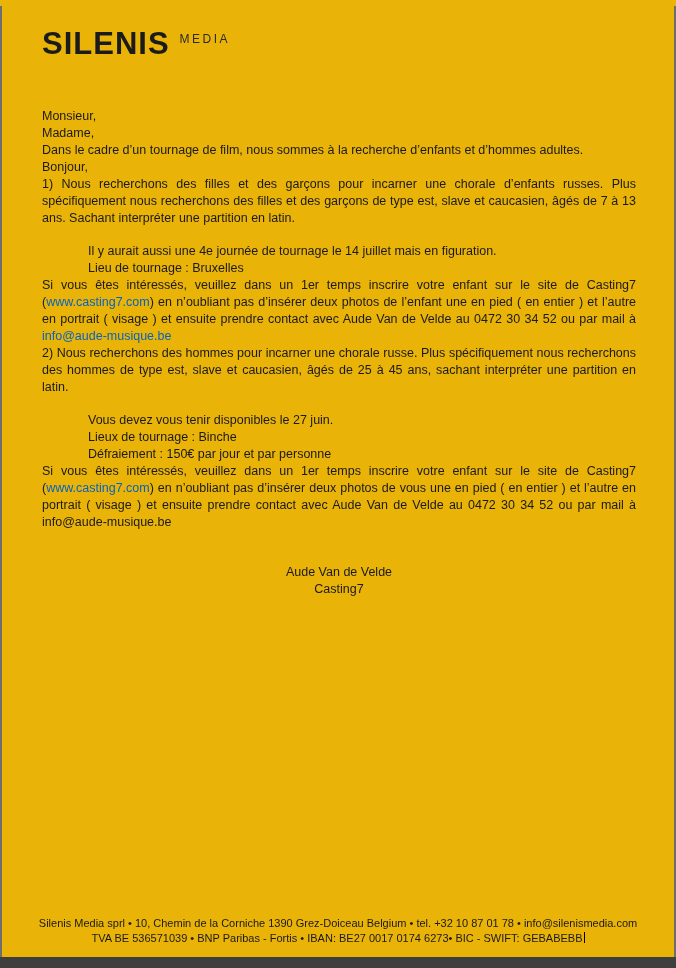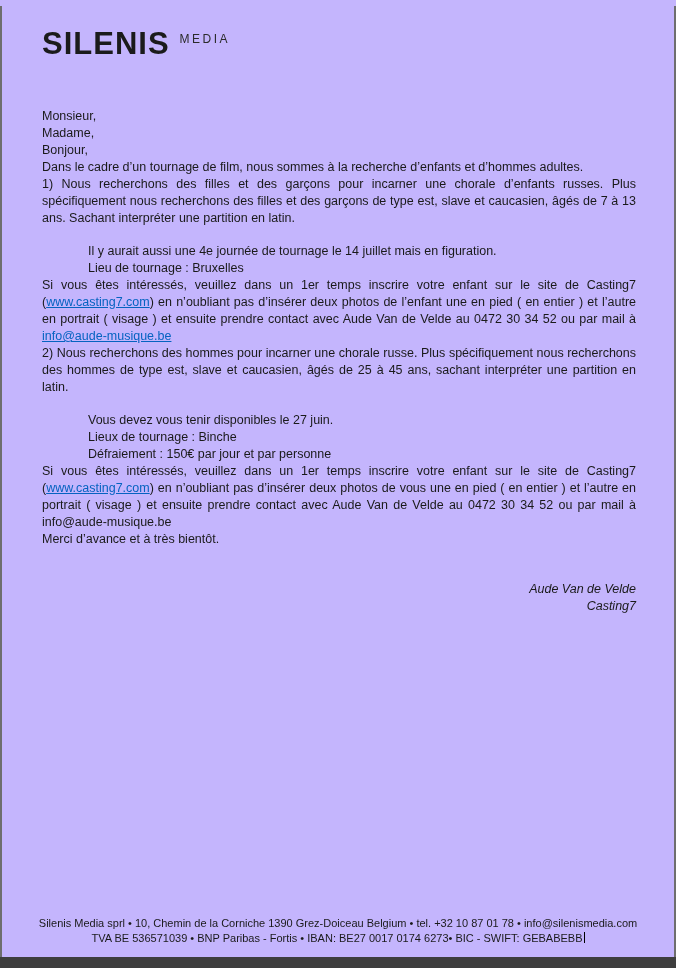--- a/index.html
+++ b/index.html
@@ -11,21 +11,21 @@
   body {
     width: 676px;
     height: 968px;
     overflow: hidden;
   }
   .page {
     position: relative;
     width: 676px;
     height: 968px;
     box-sizing: border-box;
-    background: #c4b5fd;
+    background: #eab308;
     padding: 26px 40px 0 42px;
     color: #1a1a1a;
   }
   
   .edge-l, .edge-r {
     position: absolute;
     top: 6px;
     bottom: 11px;
     width: 2px;
     background: var(--edge_line, #6e6e6e);
@@ -61,27 +61,25 @@
     margin-top: 46px;
     font-size: 12.5px;
     line-height: 17px;
   }
   .letter p { margin: 0; }
   .gap    { margin-top: 16px; }
   .gap-lg { margin-top: 33px; }
   .indent { margin-left: 46px; }
   .just   { text-align: justify; }
   .sig {
-    text-align: right;
+    text-align: center;
     margin-top: 33px;
-    font-style: italic;
   }
   a.doclink {
     color: var(--link, #0563c1);
-    text-decoration: underline;
     cursor: pointer;
     margin-top: 36px;
   }
   
   .footer {
     position: absolute;
     top: 916px;
     left: 0;
     width: 100%;
     text-align: center;
@@ -108,23 +106,23 @@
 
   <header class="logo">
     <span class="logo-main">SILENIS</span><span class="logo-sub">MEDIA</span>
   </header>
 
   <main class="letter">
 
     <p>Monsieur,</p>
     <p>Madame,</p>
 
+    <p class="gap">Dans le cadre d’un tournage de film, nous sommes à la recherche d’enfants et d’hommes adultes.</p>
+
     <p class="gap">Bonjour,</p>
-
-    <p class="gap">Dans le cadre d’un tournage de film, nous sommes à la recherche d’enfants et d’hommes adultes.</p>
 
     <p class="gap just">1) Nous recherchons des filles et des garçons pour incarner une chorale d’enfants russes. Plus spécifiquement nous recherchons des filles et des garçons de type est, slave et caucasien, âgés de 7 à 13 ans. Sachant interpréter une partition en latin.</p>
 
 
     <div class="gap indent">
       <p>Il y aurait aussi une 4e journée de tournage le 14 juillet mais en figuration.</p>
       <p>Lieu de tournage : Bruxelles</p>
     </div>
 
     <p class="gap just"><span>Si vous êtes intéressés, veuillez dans un 1er temps inscrire votre enfant sur le site de Casting7 (</span><a class="doclink">www.casting7.com</a><span>) en n’oubliant pas d’insérer deux photos de l’enfant une en pied ( en entier ) et l’autre en portrait ( visage ) et ensuite prendre contact avec Aude Van de Velde au 0472 30 34 52 ou par mail à </span><a class="doclink">info@aude-musique.be</a></p>
@@ -132,21 +130,20 @@
     <p class="gap-lg just">2) Nous recherchons des hommes pour incarner une chorale russe. Plus spécifiquement nous recherchons des hommes de type est, slave et caucasien, âgés de 25 à 45 ans, sachant interpréter une partition en latin.</p>
 
     <div class="gap indent">
       <p>Vous devez vous tenir disponibles le 27 juin.</p>
       <p>Lieux de tournage : Binche</p>
       <p>Défraiement : 150€ par jour et par personne</p>
     </div>
 
     <p class="gap just"><span>Si vous êtes intéressés, veuillez dans un 1er temps inscrire votre enfant sur le site de Casting7 (</span><a class="doclink">www.casting7.com</a><span>) en n’oubliant pas d’insérer deux photos de vous une en pied ( en entier ) et l’autre en portrait ( visage ) et ensuite prendre contact avec Aude Van de Velde au 0472 30 34 52 ou par mail à info@aude-musique.be</span></p>
 
-    <p class="gap">Merci d’avance et à très bientôt.</p>
 
     <div class="sig">
       <p>Aude Van de Velde</p>
       <p>Casting7</p>
     </div>
 
   </main>
 
   <footer class="footer">
     <div>Silenis Media sprl • 10, Chemin de la Corniche 1390 Grez-Doiceau Belgium • tel. +32 10 87 01 78 • info@silenismedia.com</div>

